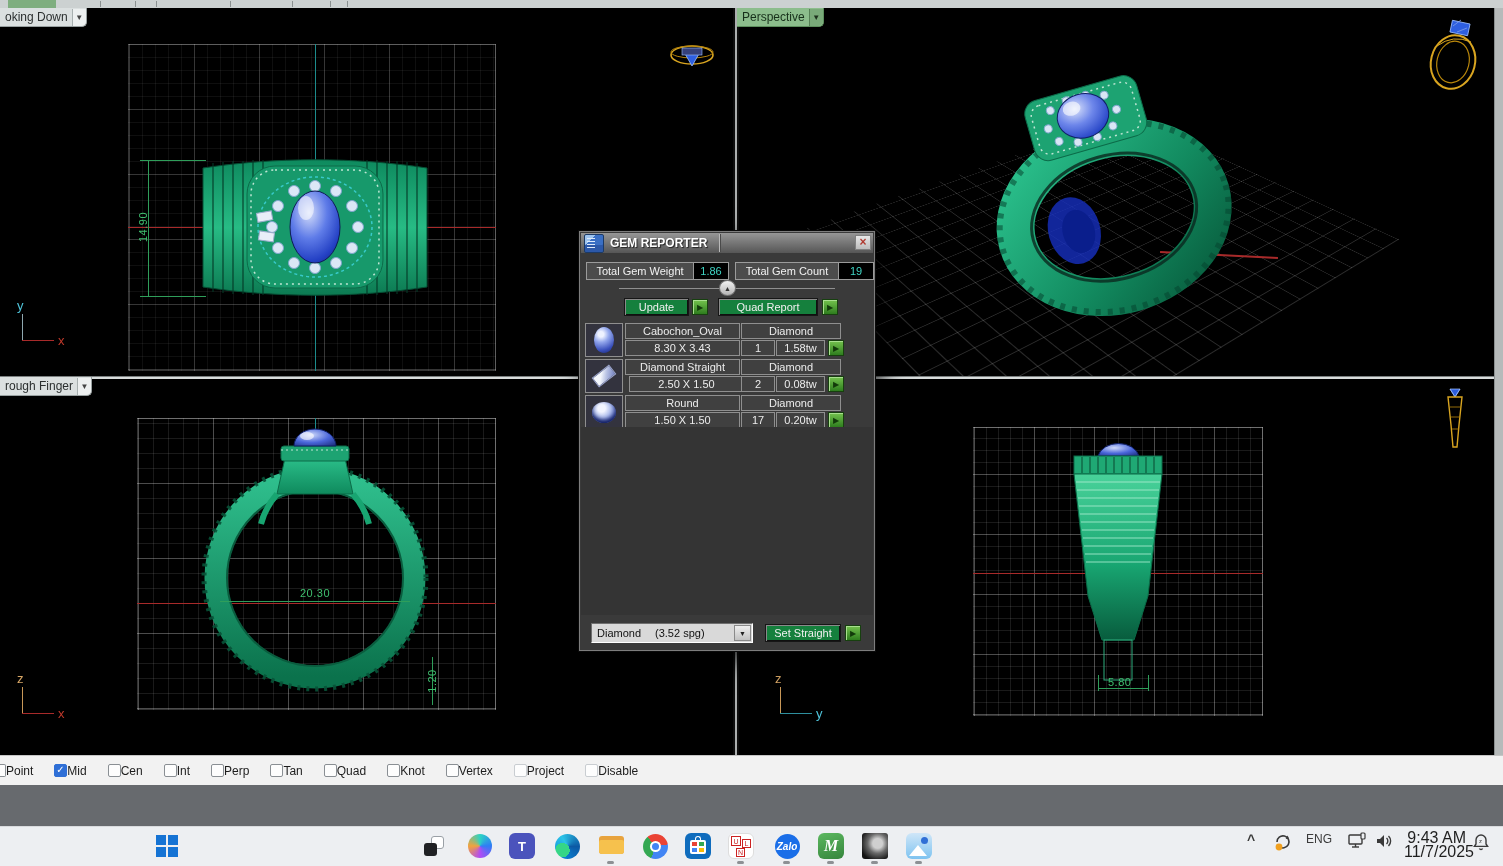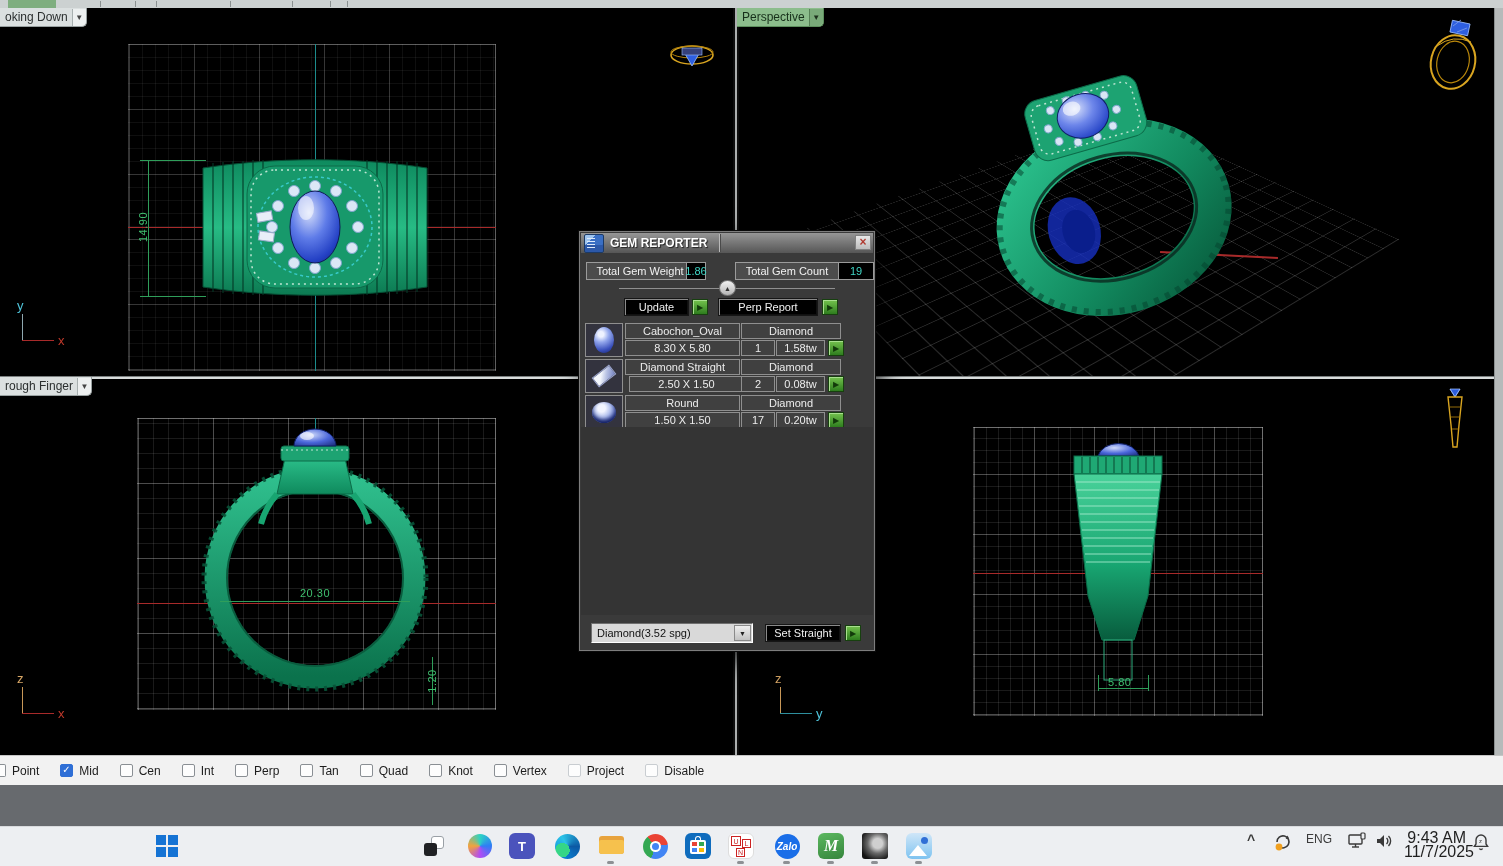--- a/index.html
+++ b/index.html
@@ -85,21 +85,21 @@
   .gr-close { position:absolute; right:4px; top:4px; width:16px; height:15px; background:linear-gradient(#e8e8e8,#bdbdbd);
     border:1px solid #808080; color:#b03a30; font-size:12px; font-weight:bold; line-height:12px; text-align:center; cursor:default; }
   .gr-lbl { position:absolute; height:18px; background:#4c4c4c; border:1px solid #9b9b9b;
     display:flex; align-items:center; justify-content:center; color:#f2f2f2; }
   .gr-val { position:absolute; height:18px; background:#000; border:1px solid #9b9b9b;
     display:flex; align-items:center; justify-content:center; color:#3fd4c4; }
   .gr-divline { position:absolute; left:40px; right:40px; top:57px; height:1px; background:#8f8f8f; }
   .gr-collapse { position:absolute; left:140px; top:49px; width:17px; height:16px; border-radius:50%;
     background:linear-gradient(#f2f2f2,#b5b5b5); border:1px solid #777; color:#333; font-size:7px;
     display:flex; align-items:center; justify-content:center; }
-  .gr-btn { position:absolute; height:18px; background:#000000; color:#f0f0f0; font-size:11px;
+  .gr-btn { position:absolute; height:18px; background:#15803d; color:#f0f0f0; font-size:11px;
     font-family:"Liberation Sans",sans-serif; border:1px solid #161616;
     box-shadow:inset 1px 1px 0 #8a8a8a, inset -1px -1px 0 #101010; }
   .garr { position:absolute; width:16px; height:16px; background:linear-gradient(#74c24e,#2e7d1e);
     border:1px solid #17400f; box-shadow:inset 1px 1px 0 #a8de8e; color:#123a0a; font-size:8px;
     display:flex; align-items:center; justify-content:center; }
   .gr-row { position:absolute; left:6px; width:286px; height:34px; }
   .gr-gem { position:absolute; left:0; top:0; width:38px; height:34px; background:#33333e;
     border:1px solid #8f8f8f; display:flex; align-items:center; justify-content:center; }
   .gem-oval { width:20px; height:26px; border-radius:50%;
     background:radial-gradient(circle at 35% 28%, #eef2ff 0 12%, #93a7ec 35%, #3a50bc 70%, #131f66 100%); }
@@ -108,28 +108,28 @@
   .gem-round { width:24px; height:21px; border-radius:50%;
     background:radial-gradient(circle at 40% 30%, #f2f5ff 0 18%, #aebdec 45%, #5468c0 75%, #1a2670 100%);
     box-shadow:inset 0 -3px 4px #101c5e; }
   .cell { position:absolute; height:16px; background:#404040; border:1px solid #8f8f8f;
     display:flex; align-items:center; justify-content:center; white-space:nowrap; }
 
   .gr-filler { position:absolute; left:2px; right:2px; top:196px; height:188px; background:#343434; }
   .gr-bottom { position:absolute; left:0; right:0; top:384px; height:36px; }
   .gr-select { position:absolute; left:12px; top:8px; width:162px; height:20px; background:#d9d9d9; color:#111;
     border:1px solid #fff; border-top-color:#6f6f6f; border-left-color:#6f6f6f; display:flex; align-items:center; }
-  .gr-select .v { margin-left:5px; } .gr-select .d { }
+  .gr-select .v { margin-left:5px; } .gr-select .d { margin-left:14px; }
   .gr-select .sel-arrow { position:absolute; right:1px; top:1px; width:17px; height:16px; background:linear-gradient(#efefef,#c2c2c2);
     border:1px solid #8a8a8a; font-size:7px; color:#222; display:flex; align-items:center; justify-content:center; }
 
   
   #osnap { left:0; top:755px; width:1503px; height:30px; background:#f2f2f2; border-top:1px solid #c6c6c6;
     display:flex; align-items:center; gap:21px; color:#1d1d1d; font-size:12px; }
-  .os-item { display:flex; align-items:center; gap:6px; }
+  .os-item { display:flex; align-items:center; gap:0; }
   .cb { width:13px; height:13px; border:1px solid #8a8f94; border-radius:2px; background:#fdfdfd; position:relative; }
   .cb.on { background:#2f6fd6; border-color:#2f6fd6; }
   .cb.on::after { content:"✓"; position:absolute; left:1px; top:-1px; color:#fff; font-size:10px; }
   .cb.lite { border-color:#c9cdd1; }
   .cb.cut { width:6px; border-left:none; border-radius:0 2px 2px 0; margin-right:0; }
 
   
   #band { left:0; top:785px; width:1503px; height:41px; background:#676a6e; }
   #taskbar { left:0; top:826px; width:1503px; height:40px; background:#edeff2; border-top:1px solid #d9dbde;
     font-size:11px; color:#1f1f1f; }
@@ -425,39 +425,39 @@
 
   <div id="gem-reporter" class="abs">
     <div class="gr-title">
       <span class="gr-ico"></span>
       <span class="gr-title-text">GEM REPORTER</span>
       <span class="gr-tdiv"></span>
     </div>
     <span class="gr-close">×</span>
 
     <span class="gr-lbl" style="left:7px;top:31px;width:108px">Total Gem Weight</span>
-    <span class="gr-val" style="left:107px;top:31px;width:20px">1.86</span>
+    <span class="gr-val" style="left:114px;top:31px;width:36px">1.86</span>
     <span class="gr-lbl" style="left:156px;top:31px;width:104px">Total Gem Count</span>
     <span class="gr-val" style="left:259px;top:31px;width:36px">19</span>
 
     <div class="gr-divline"></div>
     <span class="gr-collapse">▲</span>
 
     <button class="gr-btn" style="left:45px;top:67px;width:65px">Update</button>
     <span class="garr" style="left:113px;top:68px">▶</span>
-    <button class="gr-btn" style="left:139px;top:67px;width:100px">Perp Report</button>
+    <button class="gr-btn" style="left:139px;top:67px;width:100px">Quad Report</button>
     <span class="garr" style="left:243px;top:68px">▶</span>
 
     <div class="gr-row" style="top:92px">
       <span class="gr-gem">
           <i class="gem-oval"></i>
         </span>
       <span class="cell" style="left:40px;top:0;width:115px">Cabochon_Oval</span>
       <span class="cell" style="left:156px;top:0;width:100px">Diamond</span>
-      <span class="cell" style="left:40px;top:17px;width:115px">8.30 X 5.80</span>
+      <span class="cell" style="left:40px;top:17px;width:115px">8.30 X 3.43</span>
       <span class="cell" style="left:156px;top:17px;width:34px">1</span>
       <span class="cell" style="left:191px;top:17px;width:49px">1.58tw</span>
       <span class="garr" style="left:243px;top:17px">▶</span>
     </div>
     <div class="gr-row" style="top:128px">
       <span class="gr-gem">
           <i class="gem-bag"></i>
         </span>
       <span class="cell" style="left:40px;top:0;width:115px">Diamond Straight</span>
       <span class="cell" style="left:156px;top:0;width:100px">Diamond</span>

